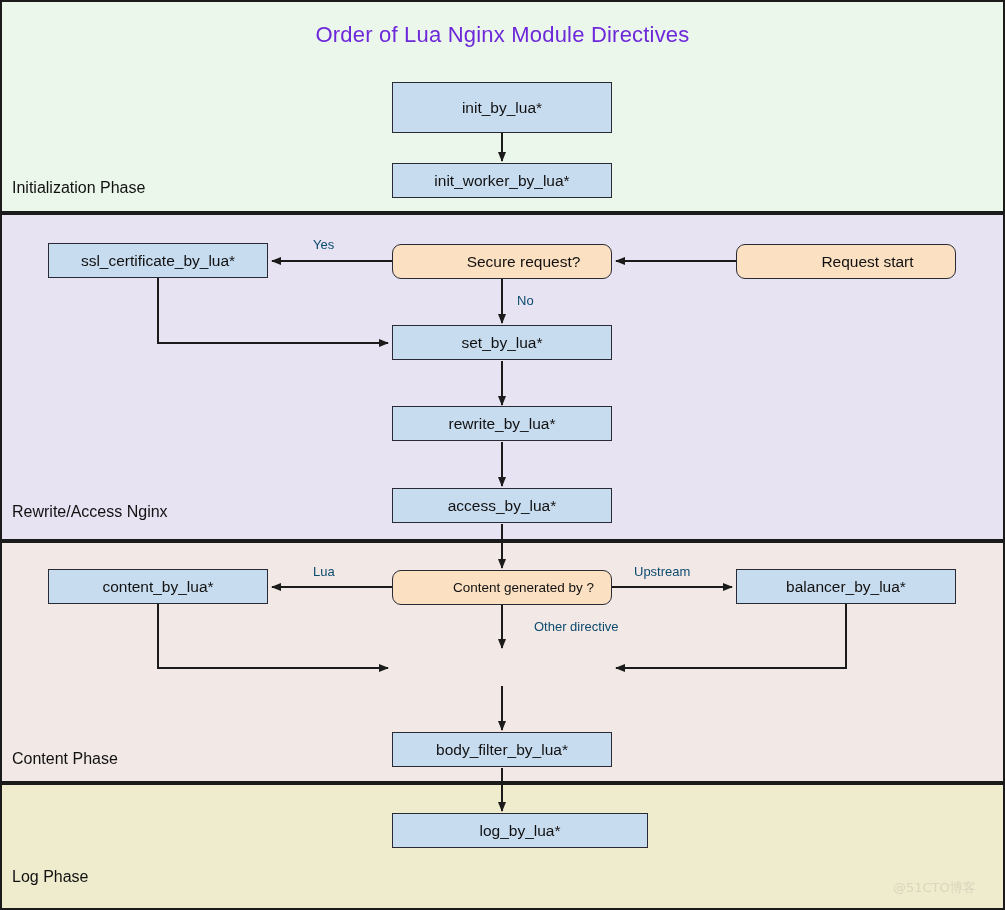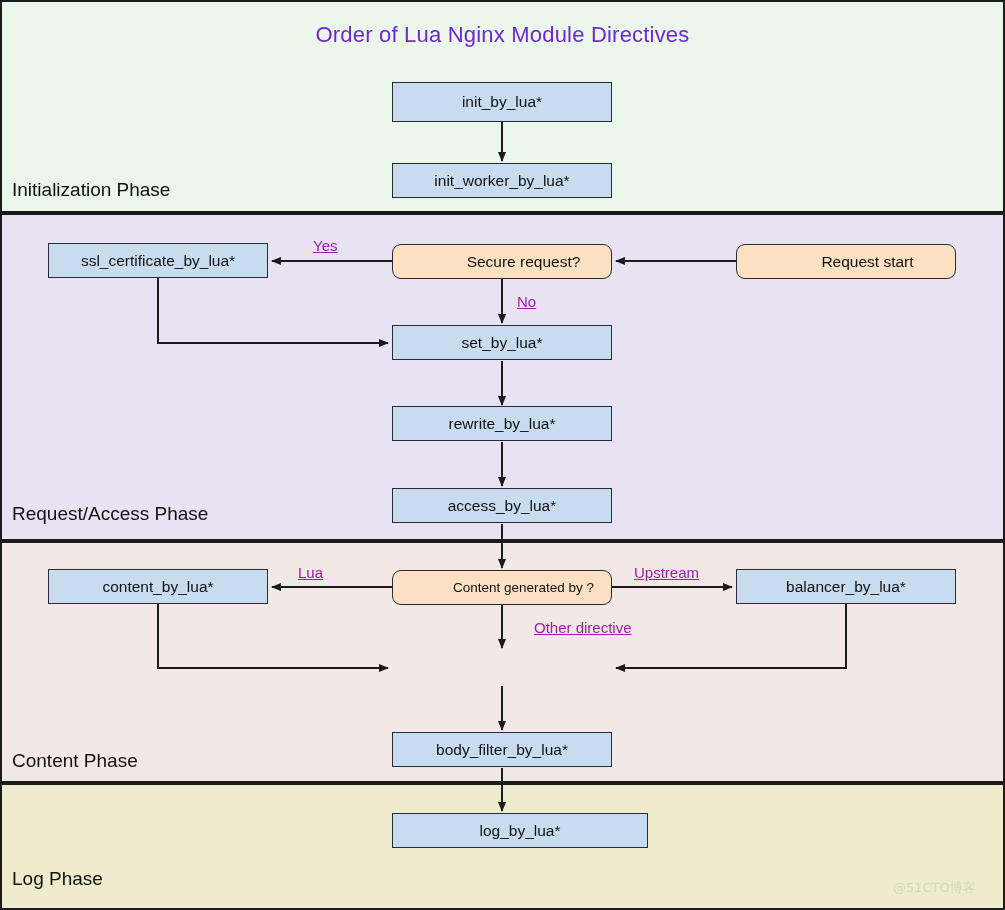--- a/index.html
+++ b/index.html
@@ -11,33 +11,33 @@
   .band{position:absolute;left:0;width:1005px;box-sizing:border-box;
         border-top:2px solid #1b1b1b;border-bottom:2px solid #1b1b1b;}
   #band-init{top:0;height:213px;background:#ecf7ec;border-top:2px solid #1b1b1b;}
   #band-rewrite{top:213px;height:328px;background:#e8e3f2;}
   #band-content{top:541px;height:242px;background:#f2e9e6;}
   #band-log{top:783px;height:127px;background:#eeeccd;border-bottom:2px solid #1b1b1b;}
 
   .band-edge-l{position:absolute;top:0;left:0;width:2px;height:910px;background:#1b1b1b;}
   .band-edge-r{position:absolute;top:0;left:1003px;width:2px;height:910px;background:#1b1b1b;}
 
-  .phase-label{position:absolute;font-size:19px;color:#111;white-space:nowrap;}
+  .phase-label{position:absolute;font-size:16px;color:#111;white-space:nowrap;}
 
   #title{position:absolute;left:0;top:22px;width:1005px;text-align:center;
          font-size:22px;color:#6d28d9;letter-spacing:.2px;}
 
   .node{position:absolute;box-sizing:border-box;border:1.6px solid #2a2a35;
         display:flex;align-items:center;justify-content:center;
         font-size:15.5px;color:#111;white-space:nowrap;}
   .proc{background:#c8dcf0;}
   .dec{background:#fbe0c2;border-radius:9px;padding-left:43px;}
   .dec.small{font-size:13.5px;}
 
-  .edge-label{position:absolute;font-size:15px;color:#a21caf;white-space:nowrap;text-decoration:underline;}
+  .edge-label{position:absolute;font-size:13px;color:#0c4a6e;white-space:nowrap;}
 
   svg.wires{position:absolute;left:0;top:0;width:1005px;height:910px;pointer-events:none;}
 
   #watermark{position:absolute;left:893px;top:879px;font-size:13px;color:#d8d6bd;
              white-space:nowrap;font-family:"DejaVu Sans",sans-serif;}
 </style>
 </head>
 <body>
 
 <div id="page">
@@ -45,21 +45,21 @@
   <div class="band" id="band-init"></div>
   <div class="band" id="band-rewrite"></div>
   <div class="band" id="band-content"></div>
   <div class="band" id="band-log"></div>
   <div class="band-edge-l"></div>
   <div class="band-edge-r"></div>
 
   <div id="title">Order of Lua Nginx Module Directives</div>
 
   <div class="phase-label" style="left:12px;top:179px;">Initialization Phase</div>
-  <div class="phase-label" style="left:12px;top:503px;">Request/Access Phase</div>
+  <div class="phase-label" style="left:12px;top:503px;">Rewrite/Access Nginx</div>
   <div class="phase-label" style="left:12px;top:750px;">Content Phase</div>
   <div class="phase-label" style="left:12px;top:868px;">Log Phase</div>
 
   <svg class="wires" viewBox="0 0 1005 910">
     <defs>
       <marker id="ah" markerWidth="10" markerHeight="8" refX="9" refY="4" orient="auto" markerUnits="userSpaceOnUse">
         <path d="M0,0 L10,4 L0,8 z" fill="#1b1b1b"></path>
       </marker>
     </defs>
     <g stroke="#1b1b1b" stroke-width="2" fill="none" marker-end="url(#ah)">
@@ -74,21 +74,21 @@
       <path d="M392,587 L272,587"></path>
       <path d="M612,587 L732,587"></path>
       <path d="M502,605 L502,648"></path>
       <path d="M158,604 L158,668 L388,668"></path>
       <path d="M846,604 L846,668 L616,668"></path>
       <path d="M502,686 L502,730"></path>
       <path d="M502,768 L502,811"></path>
     </g>
   </svg>
 
-  <div class="node proc" style="left:392px;top:82px;width:220px;height:40px;">
+  <div class="node proc" style="left:392px;top:82px;width:220px;height:51px;">
     <span>init_by_lua*</span>
   </div>
 
   <div class="node proc" style="left:392px;top:163px;width:220px;height:35px;">
     <span>init_worker_by_lua*</span>
   </div>
 
   <div class="node dec" style="left:736px;top:244px;width:220px;height:35px;">
     <span>Request start</span>
   </div>
@@ -129,18 +129,18 @@
   <div class="node proc" style="left:392px;top:732px;width:220px;height:35px;">
     <span>body_filter_by_lua*</span>
   </div>
 
   <div class="node proc" style="left:392px;top:813px;width:256px;height:35px;">
     <span>log_by_lua*</span>
   </div>
 
   <div class="edge-label" style="left:313px;top:237px;">Yes</div>
   <div class="edge-label" style="left:517px;top:293px;">No</div>
-  <div class="edge-label" style="left:298px;top:564px;">Lua</div>
+  <div class="edge-label" style="left:313px;top:564px;">Lua</div>
   <div class="edge-label" style="left:634px;top:564px;">Upstream</div>
   <div class="edge-label" style="left:534px;top:619px;">Other directive</div>
 
   <div id="watermark">@51CTO博客</div>
 </div>
 
 </body></html>

